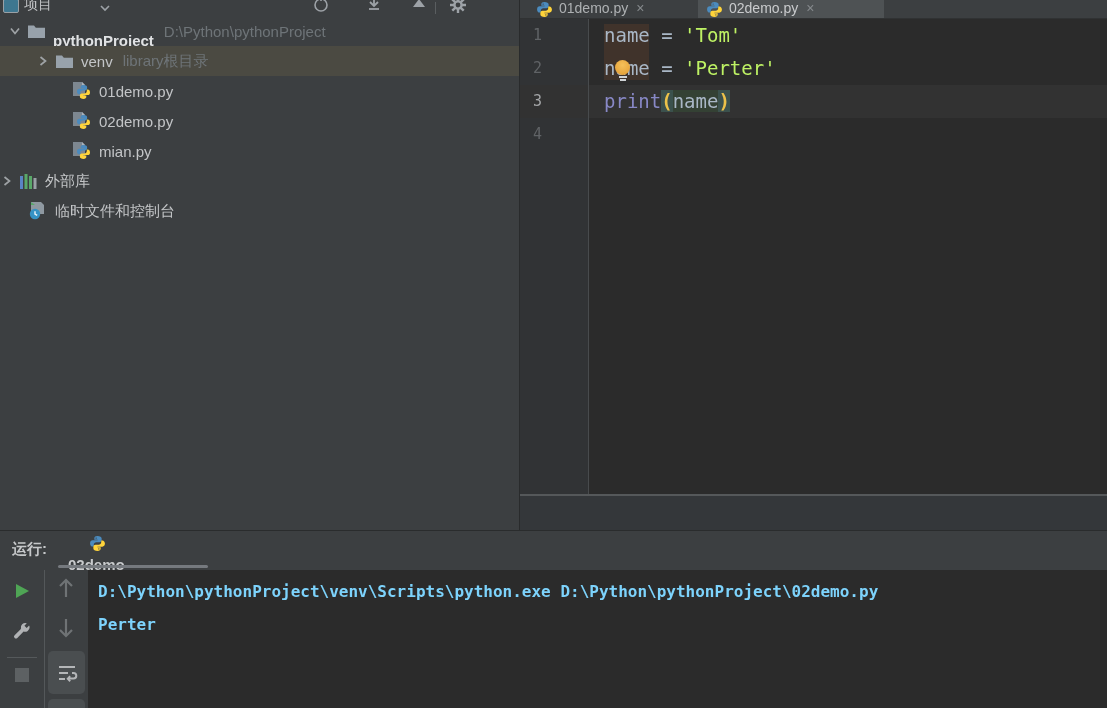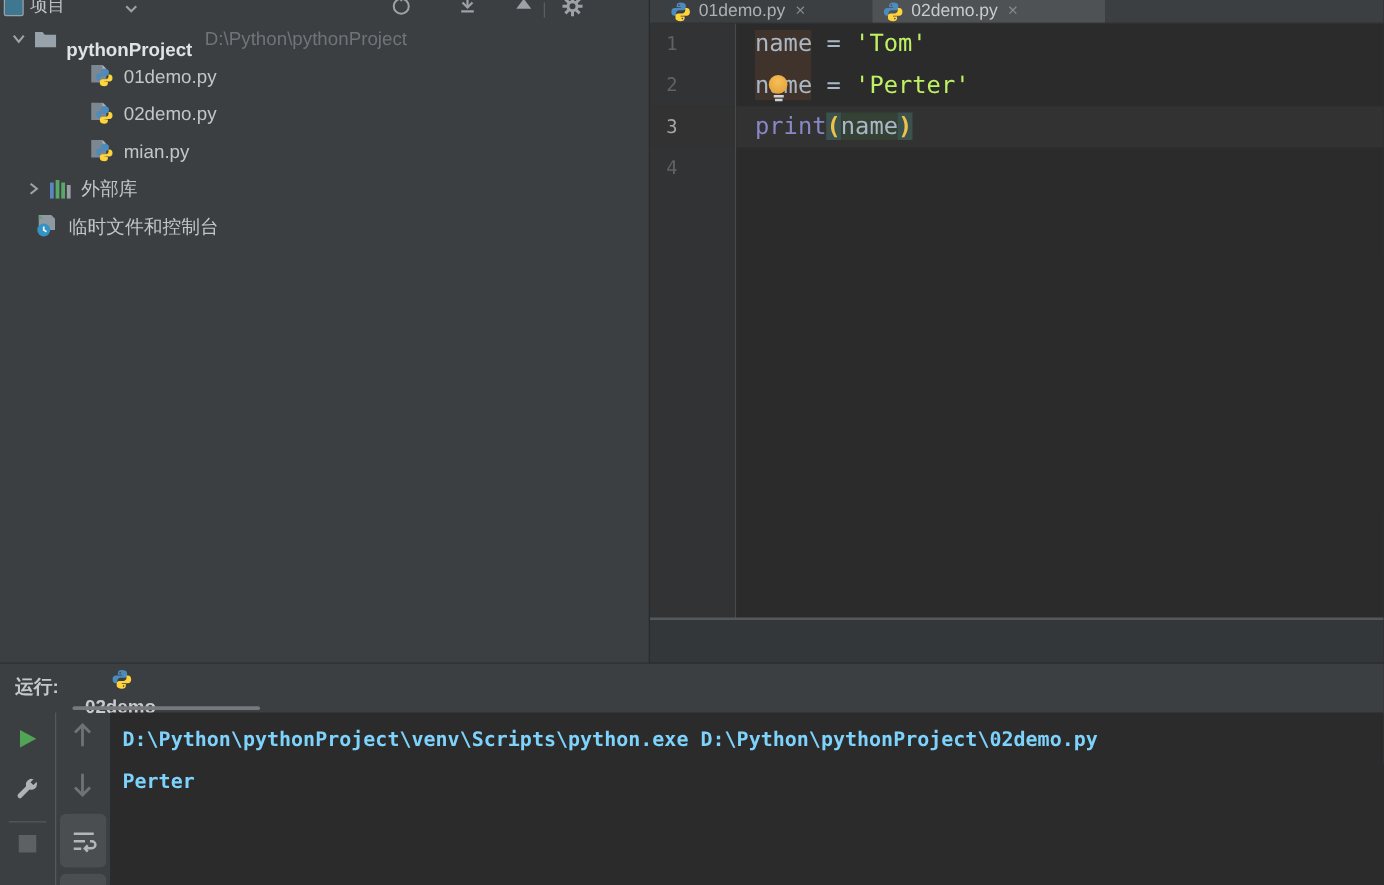--- a/index.html
+++ b/index.html
@@ -136,20 +136,38 @@
           <span class="tr-icon">
             <span style="display: inline-flex;">
               <svg width="17" height="14" viewBox="0 0 17 14">
                 <path d="M0 1.5h6l1.8 2.2H17V14H0z" fill="#98a2ab"></path>
               </svg>
             </span>
           </span>
           <span class="tr-name bold">pythonProject</span>
           <span class="tr-suffix">D:\Python\pythonProject</span>
         </div>
+        <div class="tree-row selected" style="padding-left: 36px;">
+          <span class="tr-chev">
+            <span style="display: inline-flex;">
+              <svg width="10" height="12" viewBox="0 0 10 12">
+                <path d="M2.5 2 L7.5 6 L2.5 10" fill="none" stroke="#9fa3a6" stroke-width="1.7"></path>
+              </svg>
+            </span>
+          </span>
+          <span class="tr-icon">
+            <span style="display: inline-flex;">
+              <svg width="17" height="14" viewBox="0 0 17 14">
+                <path d="M0 1.5h6l1.8 2.2H17V14H0z" fill="#98a2ab"></path>
+              </svg>
+            </span>
+          </span>
+          <span class="tr-name">venv</span>
+          <span class="tr-suffix">library根目录</span>
+        </div>
         <div class="tree-row" style="padding-left: 66px;">
           <span class="tr-icon">
             <span style="display: inline-flex;">
               <svg width="19" height="18" viewBox="0 0 19 18">
                 <path d="M1 0h9l3 3v11H1z" fill="#7d8790"></path>
                 <path d="M10 0l3 3h-3z" fill="#aab3bb"></path>
                 <g transform="translate(4,3)">
                   <path fill="#4B8BBE" d="M7.4 0C5.7 0 4.7.8 4.7 2.1v1.2h2.9v.5H3.2C1.9 3.8 1 4.8 1 6.5s.9 2.8 2.2 2.8h1V7.7c0-1.2 1-2.2 2.2-2.2h2.8c1 0 1.9-.8 1.9-1.9V2.1C11.1.8 9.7 0 7.4 0z"></path>
                   <path fill="#FFD43B" d="M7.6 13.9c1.7 0 2.7-.8 2.7-2.1v-1.2H7.4v-.5h4.4c1.3 0 2.2-1 2.2-2.7S13.1 4.6 11.8 4.6h-1v1.6c0 1.2-1 2.2-2.2 2.2H5.8c-1 0-1.9.8-1.9 1.9v1.5c0 1.3 1.4 2.1 3.7 2.1z"></path>
                 </g>
@@ -181,21 +199,21 @@
                 <path d="M10 0l3 3h-3z" fill="#aab3bb"></path>
                 <g transform="translate(4,3)">
                   <path fill="#4B8BBE" d="M7.4 0C5.7 0 4.7.8 4.7 2.1v1.2h2.9v.5H3.2C1.9 3.8 1 4.8 1 6.5s.9 2.8 2.2 2.8h1V7.7c0-1.2 1-2.2 2.2-2.2h2.8c1 0 1.9-.8 1.9-1.9V2.1C11.1.8 9.7 0 7.4 0z"></path>
                   <path fill="#FFD43B" d="M7.6 13.9c1.7 0 2.7-.8 2.7-2.1v-1.2H7.4v-.5h4.4c1.3 0 2.2-1 2.2-2.7S13.1 4.6 11.8 4.6h-1v1.6c0 1.2-1 2.2-2.2 2.2H5.8c-1 0-1.9.8-1.9 1.9v1.5c0 1.3 1.4 2.1 3.7 2.1z"></path>
                 </g>
               </svg>
             </span>
           </span>
           <span class="tr-name">mian.py</span>
         </div>
-        <div class="tree-row" style="padding-left: 20px;">
+        <div class="tree-row" style="padding-left: 0;">
           <span class="tr-chev">
             <span style="display: inline-flex;">
               <svg width="10" height="12" viewBox="0 0 10 12">
                 <path d="M2.5 2 L7.5 6 L2.5 10" fill="none" stroke="#9fa3a6" stroke-width="1.7"></path>
               </svg>
             </span>
           </span>
           <span class="tr-icon">
             <span style="display: inline-flex;">
               <svg width="17" height="16" viewBox="0 0 17 16">

